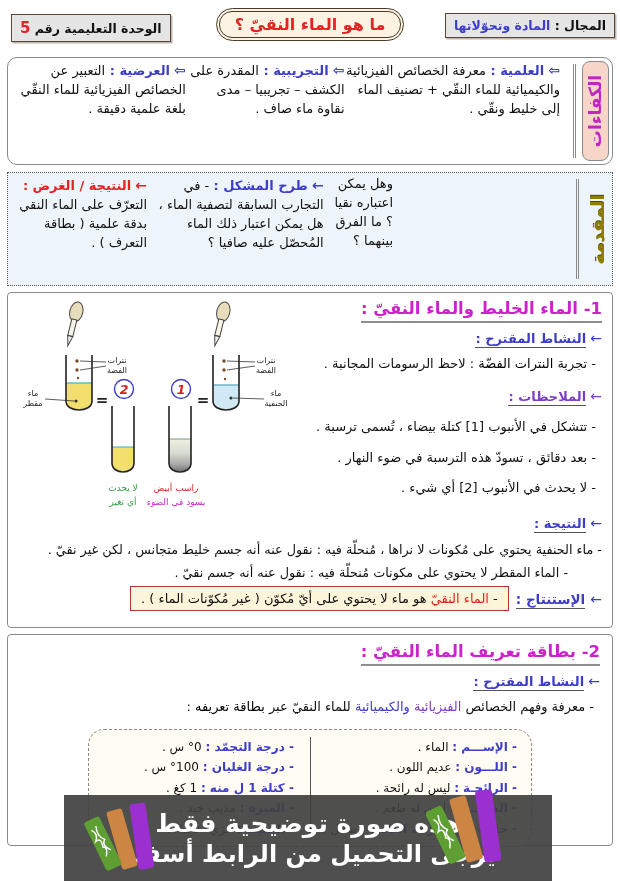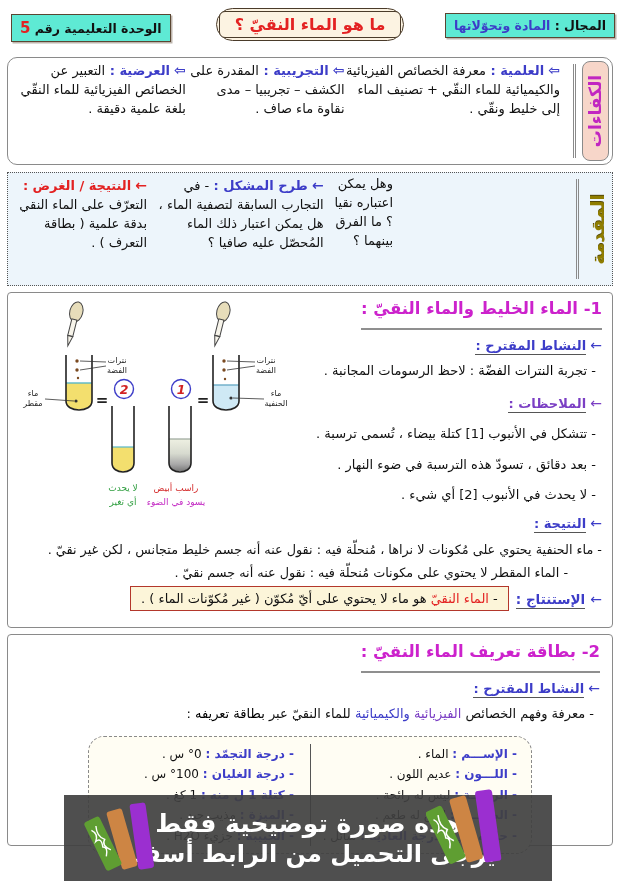--- a/index.html
+++ b/index.html
@@ -4,34 +4,34 @@
 <style>
   * { margin:0; padding:0; box-sizing:border-box; }
   html,body { background:#ffffff; }
   .page {
     position:relative; width:620px; height:882px; margin:0 auto;
     background:#ffffff; overflow:hidden; direction:rtl;
     font-family:"DejaVu Sans","Liberation Sans",sans-serif; color:#111;
   }
   
   .hbox {
-    position:absolute; background:#5eead4; border:1.3px solid #5a4632;
+    position:absolute; background:#e5e5e5; border:1.3px solid #5a4632;
     box-shadow:1.5px 1.5px 0 rgba(90,70,50,.4);
     font-size:12.5px; font-weight:bold; padding:4px 8px; white-space:nowrap;
   }
   .box-field { top:13px; right:5px; }
   .box-unit  { top:14px; left:11px; }
   .blue-t { color:#3d3dc8;text-align:right; }
   .red-t  { color:#e32222; }
   .box-title-outer {
     position:absolute; top:8px; right:216px; width:188px;
     border:1.5px solid #4a3b2a; border-radius:17px; padding:2px; background:#fcf3e2;
   }
   .box-title-inner {
-    border:1.2px solid #4a3b2a; border-radius:6px; text-align:center;
+    border:1.2px solid #4a3b2a; border-radius:13px; text-align:center;
     font-size:16px; font-weight:bold; color:#e32222; padding:3px 4px; background:#fcf3e2;
   }
   
   .sec { position:absolute; right:7px; left:7px; background:#fff; }
   .sec-comp {
     top:57px; height:108px; border:1.6px solid #8a8a8a; border-radius:10px;
     display:flex; align-items:stretch;
   }
   .sec-intro {
     top:172px; height:114px; border:1.6px dotted #555; background:#edf5fb;
@@ -47,21 +47,21 @@
   .rowline { font-size:13px; line-height:1.45; }
   .lbl-b { color:#3d3dc8; font-weight:bold; }
   .lbl-r { color:#e32222; font-weight:bold; }
   .arrow { font-size:14px; }
   .indent-mid { padding-right:170px; }
   
   .sec1 { top:292px; height:336px; border:1.5px solid #8a8a8a; border-radius:4px; }
   .sec2 { top:634px; height:212px; border:1.5px solid #8a8a8a; border-radius:4px; }
   .mag-head {
     display:inline-block; color:#cc22cc; font-weight:bold; font-size:16.5px;
-    border-bottom:2px solid #8f8f8f; padding-bottom:10px;
+    border-bottom:2px solid #8f8f8f; padding-bottom:3px;
   }
   .ulab { font-weight:bold; border-bottom:1.2px solid #555; padding-bottom:1px; }
   .c-blue { color:#3d3dc8; } .c-green { color:#000000; }
   .c-red { color:#e32222; } .c-purple { color:#7b3fc4; }
   .s1-col { position:absolute; top:6px; right:10px; width:330px; }
   .s1-col .line { font-size:13px; line-height:1.4; }
   .mt4{margin-top:4px;} .mt6{margin-top:6px;}
   .mt12{margin-top:12px;} .mt14{margin-top:14px;}
   .pad-r { padding-right:6px; }
   .diagram { position:absolute; top:6px; left:4px; width:292px; height:218px; }

